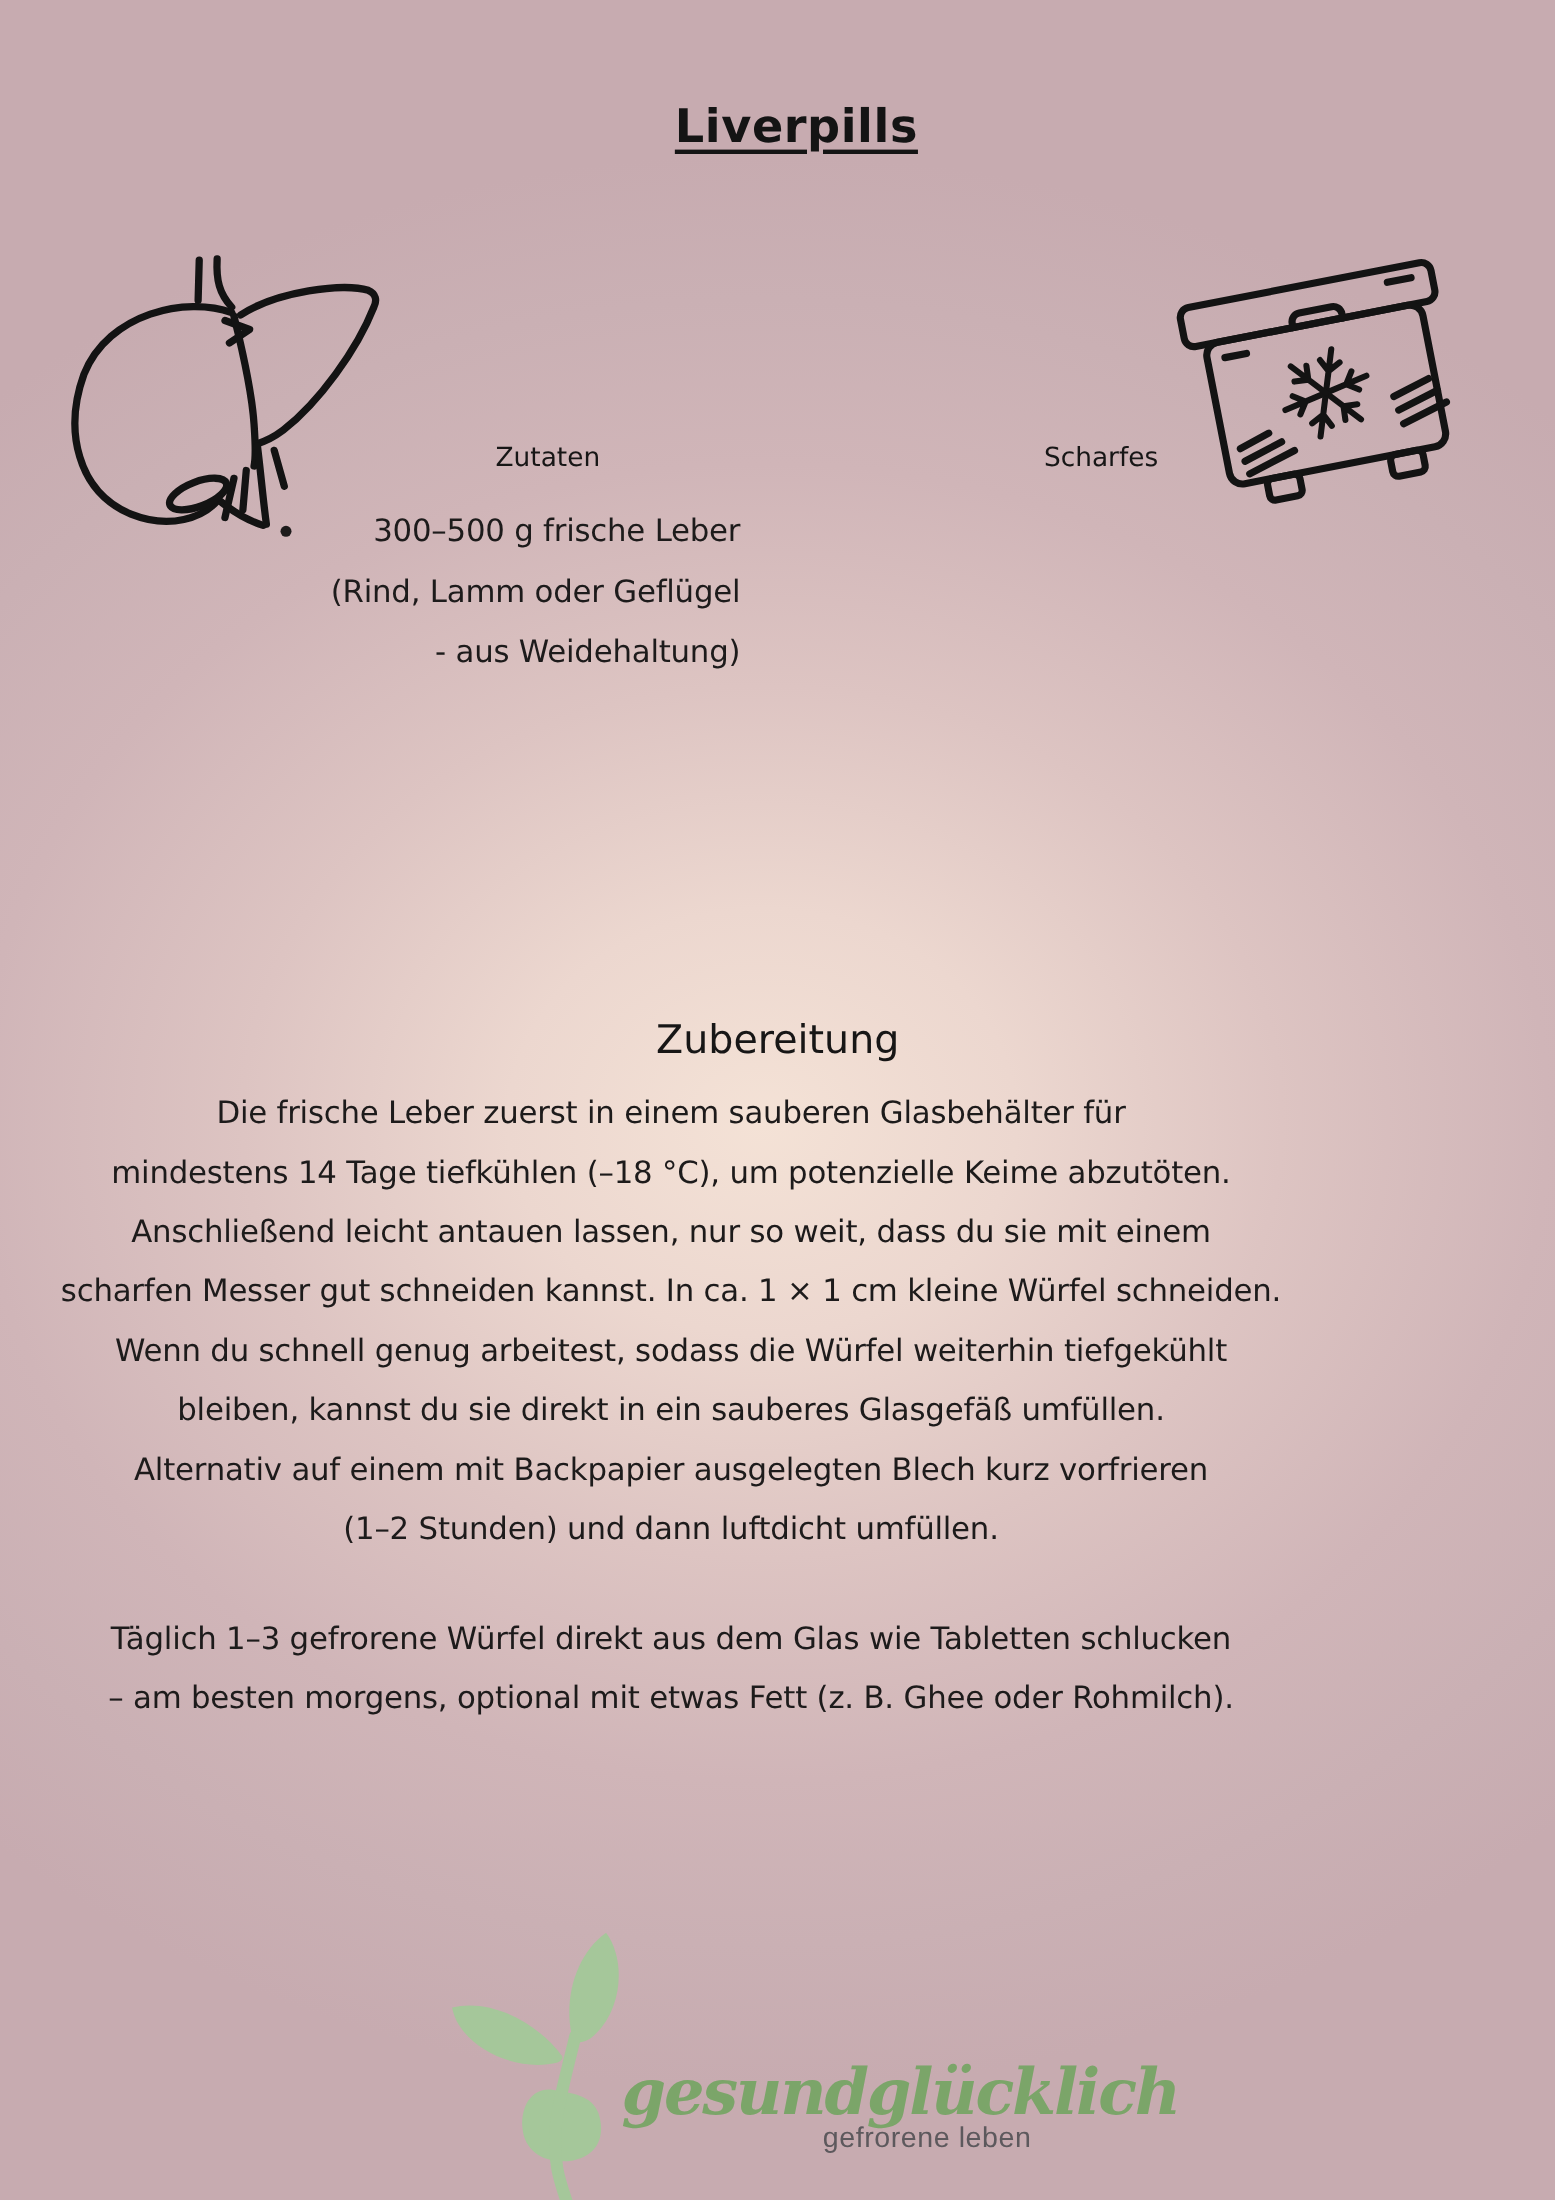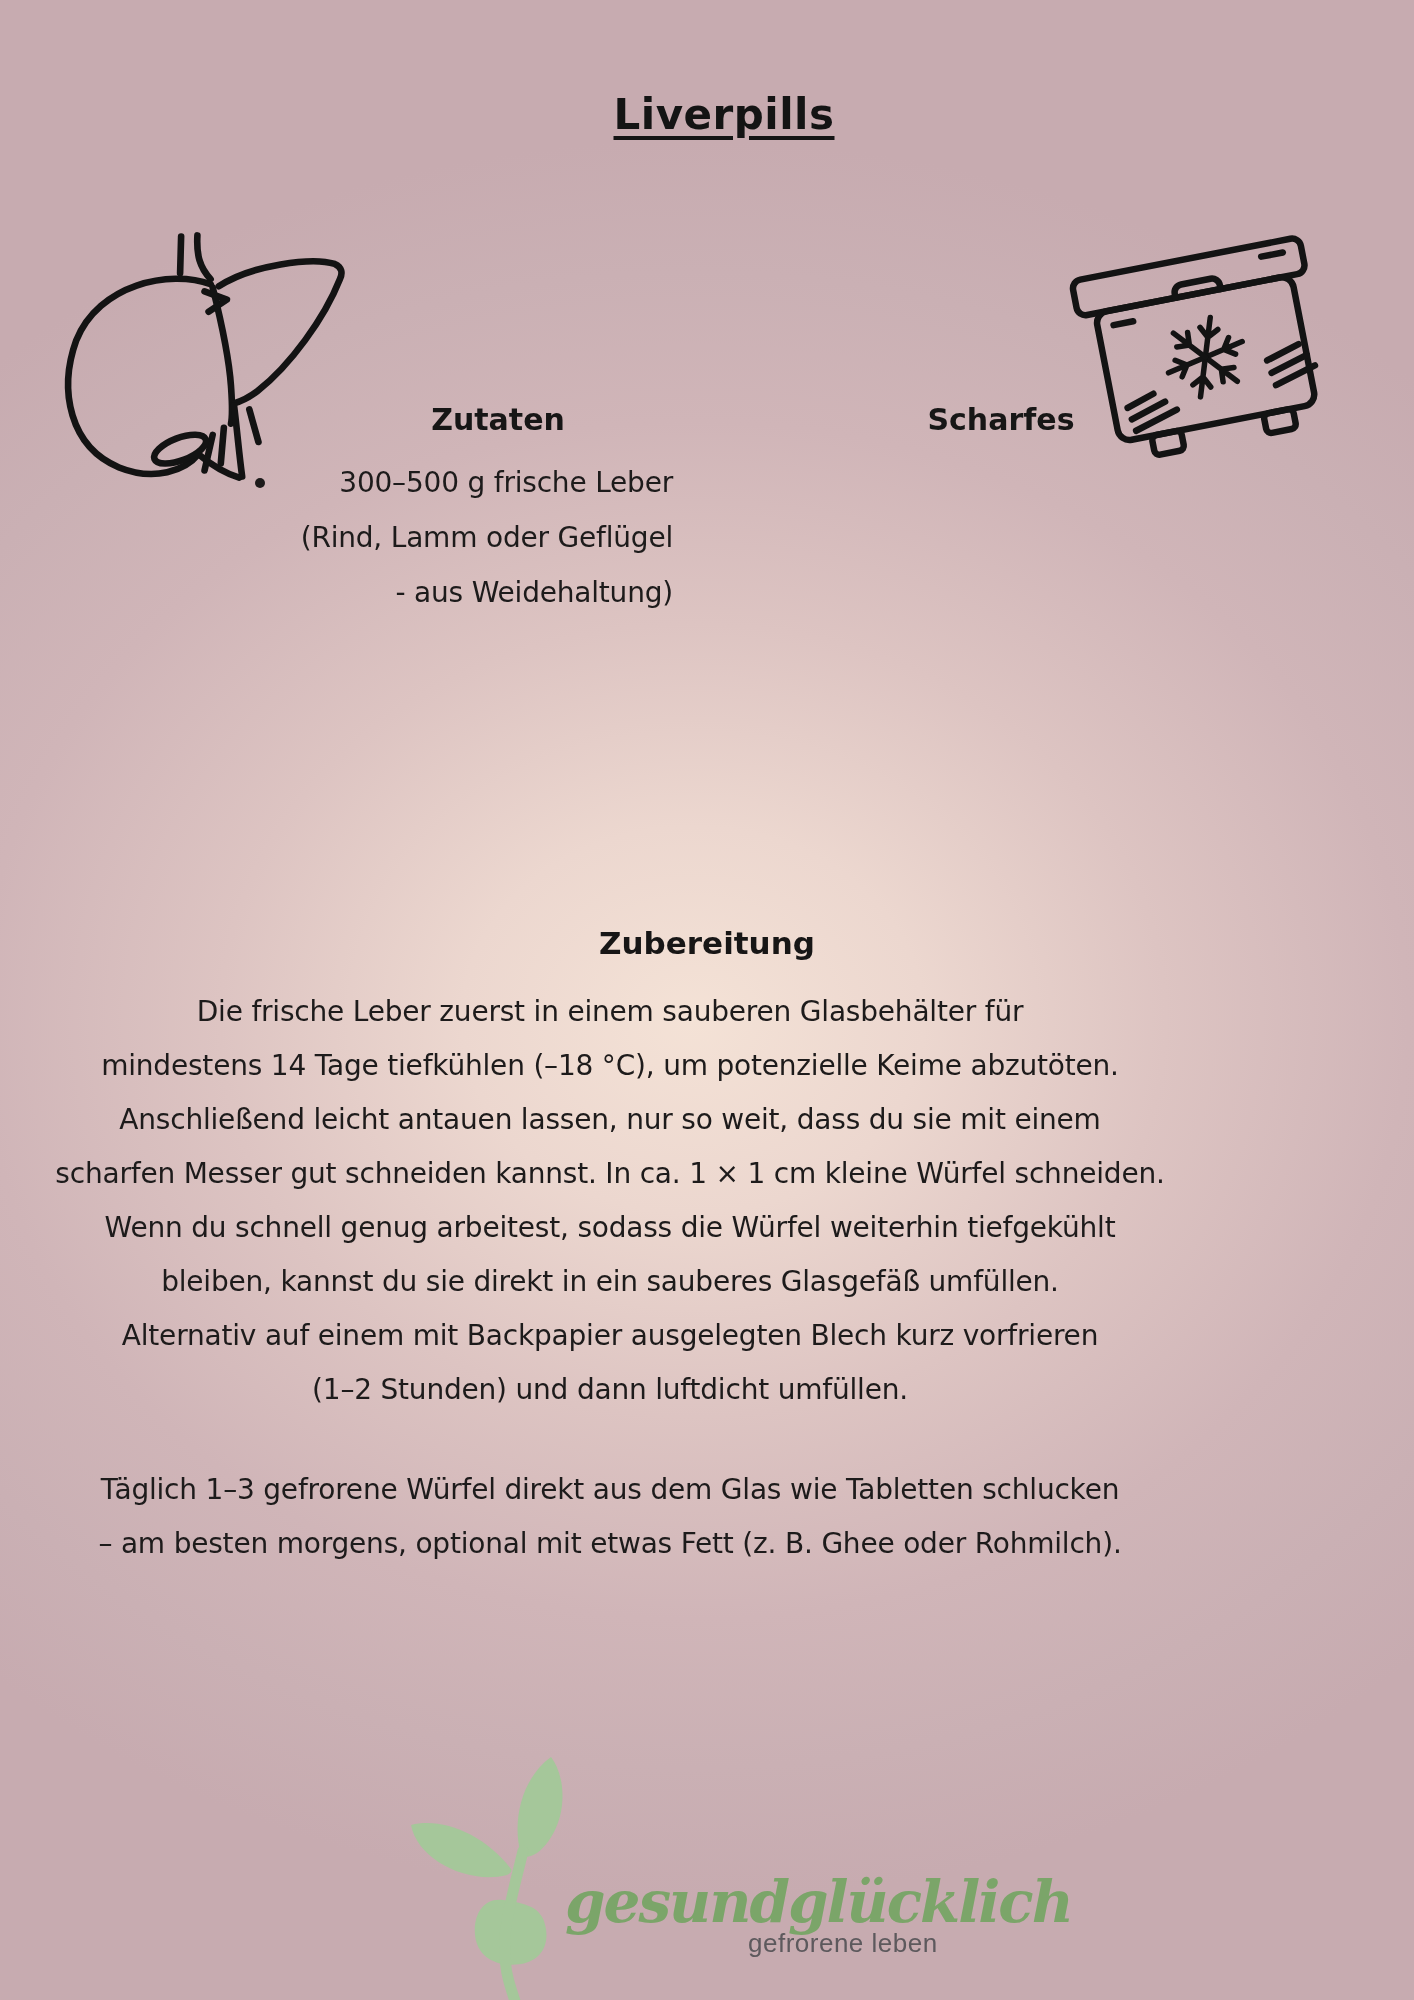--- a/index.html
+++ b/index.html
@@ -18,40 +18,40 @@
     text-align:center;
     font-size:42px;font-weight:700;letter-spacing:.5px;
     text-decoration:underline;
     text-decoration-thickness:3.5px;
     text-underline-offset:7px;
     color:#141414;
   }
   .col-heading{
     position:absolute;width:300px;
     text-align:center;
-    font-size:30px;font-weight:700;color:#171616;
+    font-size:24px;font-weight:400;color:#171616;
   }
   .heading-zutaten{left:348px;top:402px;}
   .heading-equipment{left:851px;top:402px;}
   ul.blist{
     position:absolute;margin:0;padding:0;list-style:none;
     font-size:28px;line-height:55px;letter-spacing:-0.2px;
   }
   .list-zutaten{left:253px;top:455px;width:420px;}
   .list-equipment{left:798px;top:455px;width:430px;}
   ul.blist li{position:relative;padding-left:34px;text-align:right;}
   ul.blist li::before{
     content:"";position:absolute;left:2px;top:23px;
     width:10px;height:10px;border-radius:50%;background:#1d1b1b;
   }
   .preline{white-space:pre-line;}
   .emoji{display:inline-block;vertical-align:-6px;margin-left:9px;}
   .section-heading{
     position:absolute;left:0;width:1414px;text-align:center;
-    font-size:31px;font-weight:700;color:#171616;
+    font-size:36px;font-weight:400;color:#171616;
   }
   .heading-zubereitung{top:925px;}
   .body-text{
     position:absolute;left:0;width:1220px;text-align:center;
     font-size:28px;line-height:54px;letter-spacing:-0.2px;color:#1d1b1b;
   }
   .prep-body{top:985px;}
   .intake-block{top:1463px;}
   .illust{position:absolute;}
   .liver-wrap{left:58px;top:228px;width:290px;height:255px;}

